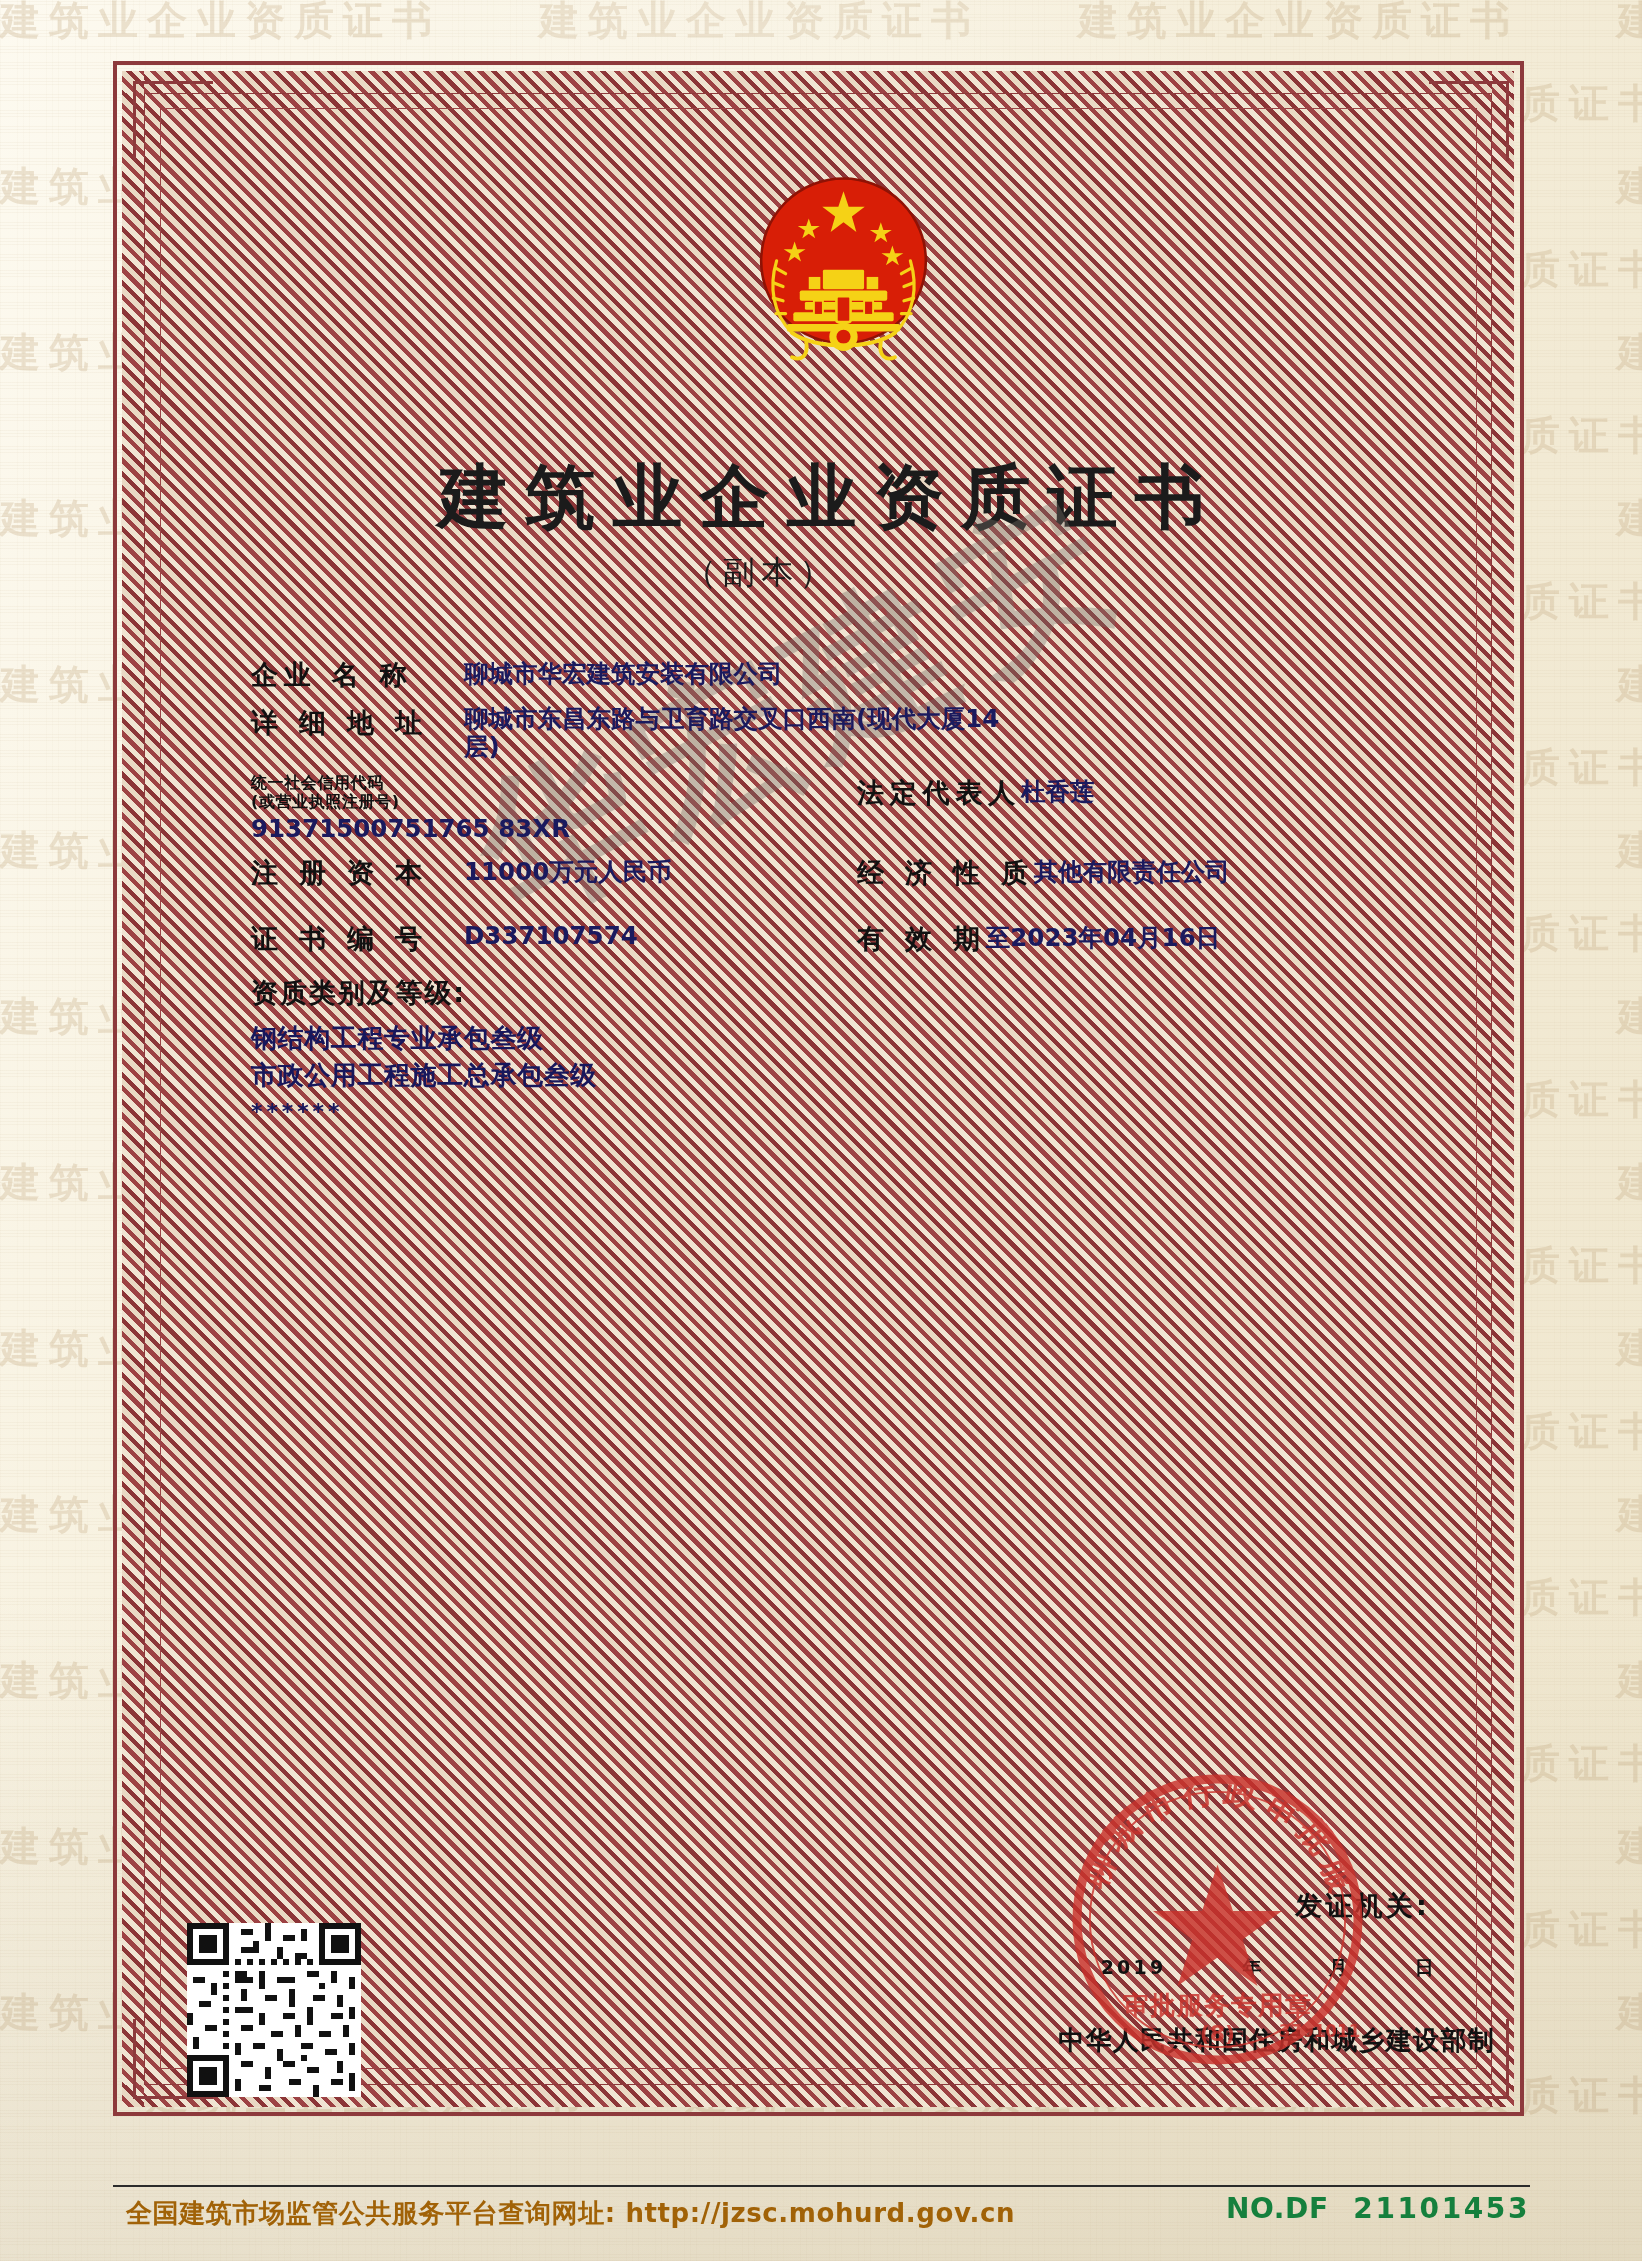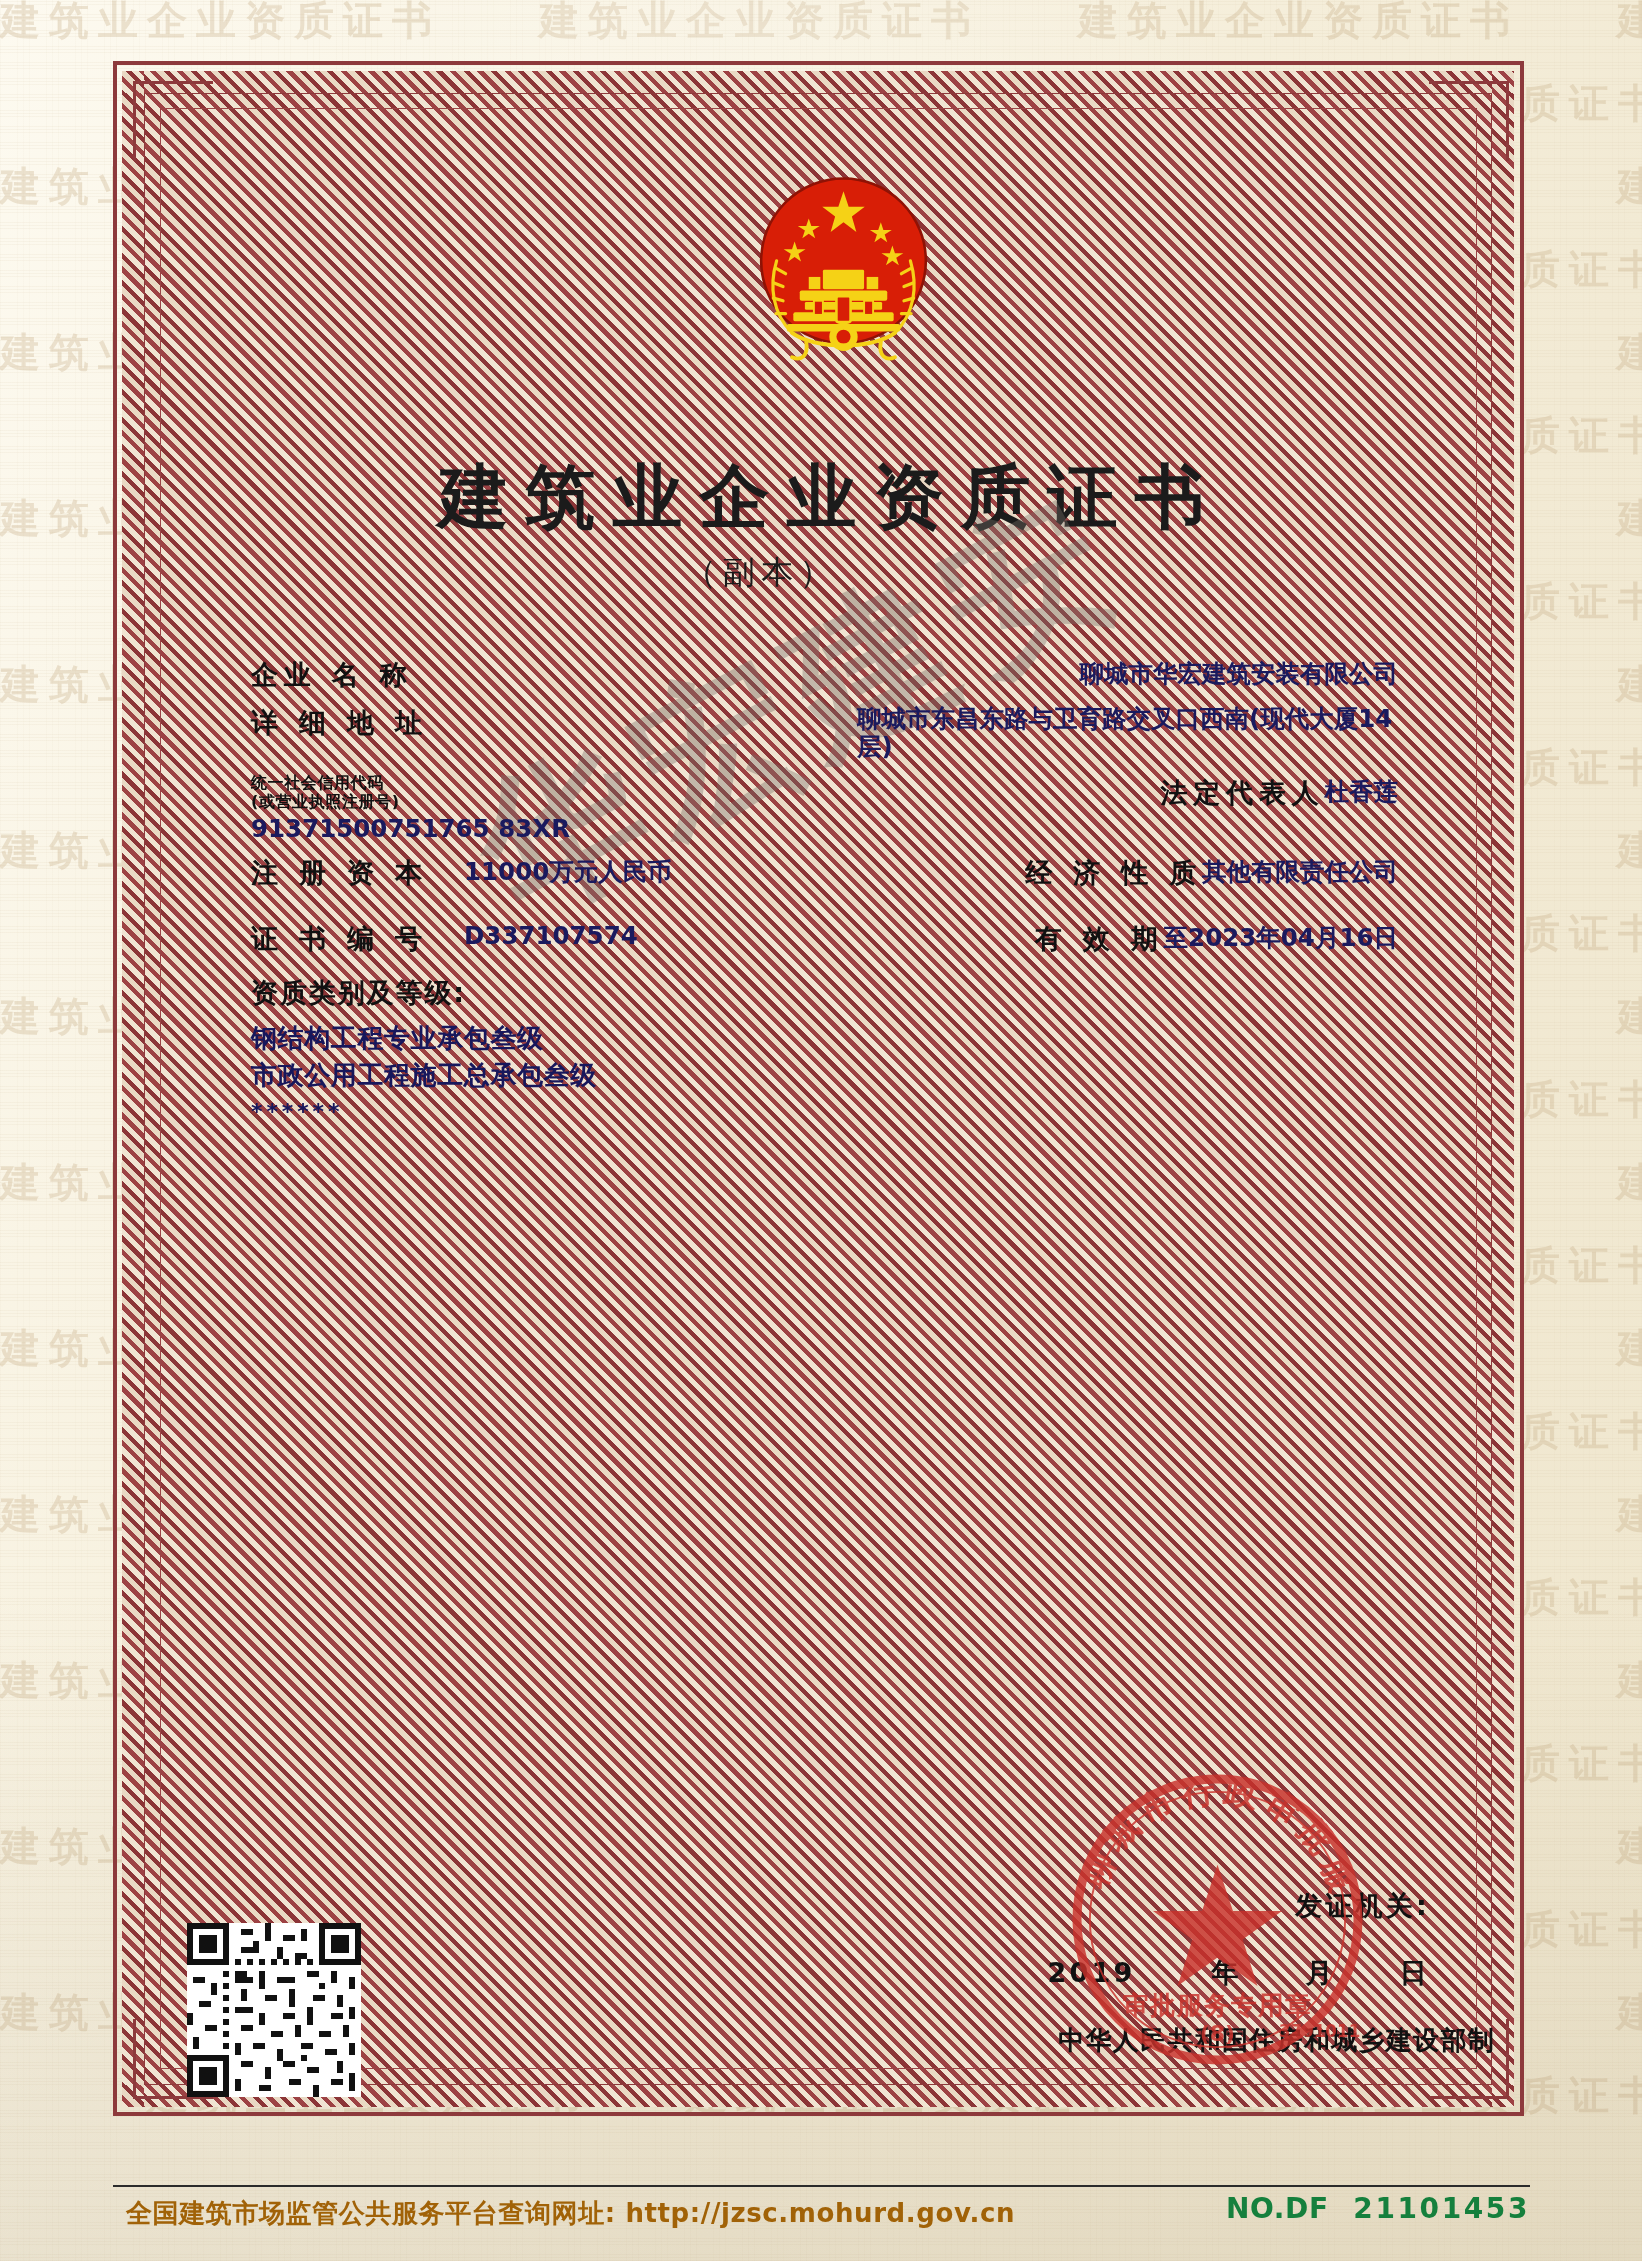--- a/index.html
+++ b/index.html
@@ -156,21 +156,20 @@
     left: 251px;
     top: 657px;
     width: 1147px;
     color: #131313;
   }
   .row {
     position: relative;
     display: flex;
     align-items: flex-start;
     margin-bottom: 11.6px;
-    justify-content: space-between;
   }
   .lbl {
     font-size: 27px;
     font-weight: 700;
     letter-spacing: 5.8px;
     white-space: nowrap;
     font-family: "DejaVu Sans", sans-serif;
     color: #111;
   }
   .lbl.two-line {
@@ -254,23 +253,23 @@
     right: 213px;
     top: 1888px;
     text-align: left;
     font-size: 27px;
     font-weight: 700;
     letter-spacing: 3.2px;
     color: #111;
   }
   .issue-date {
     position: absolute;
-    right: 213px;
+    right: 206px;
     top: 1955px;
-    font-size: 27px;
+    font-size: 19px;
     font-weight: 700;
     letter-spacing: 3.2px;
     color: #111;
     white-space: nowrap;
   }
   .issue-date .gap { display:inline-block; width: 76px; }
   .issue-date .gap2 { display:inline-block; width: 64px; }
   .maker {
     position: absolute;
     right: 148px;

